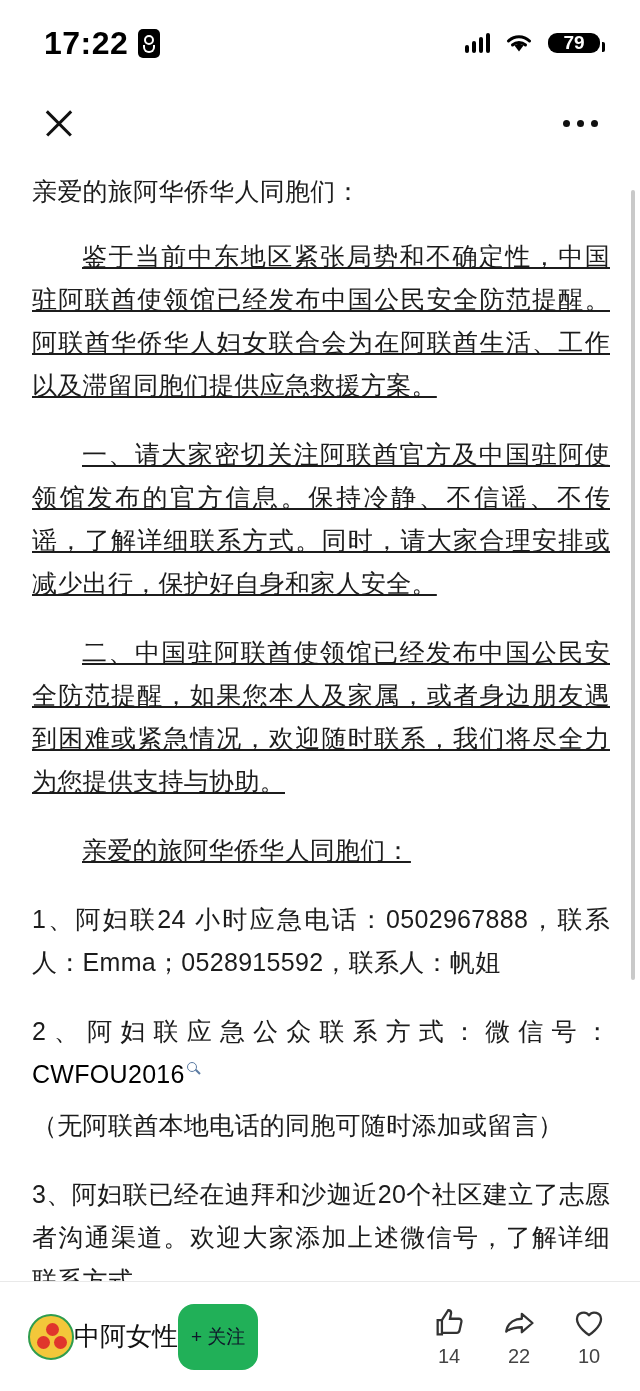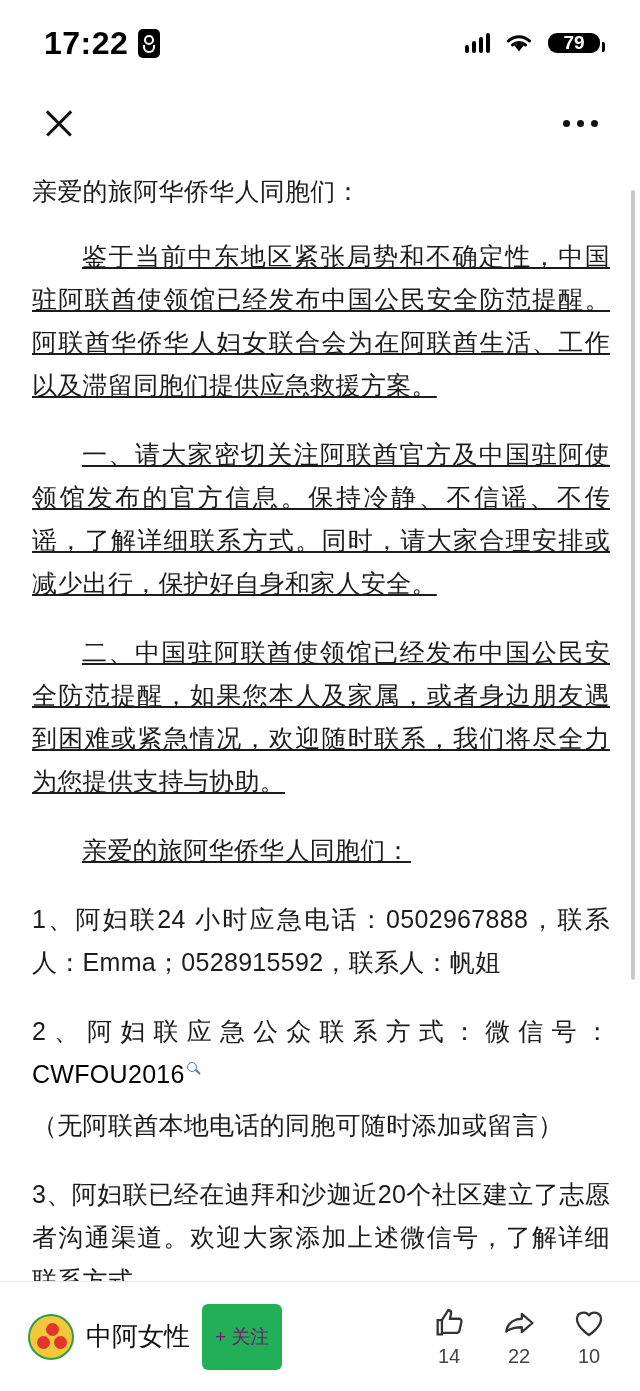--- a/index.html
+++ b/index.html
@@ -233,21 +233,21 @@
     display: flex;
     align-items: center;
     justify-content: space-between;
     padding: 0 34px 0 28px;
     box-sizing: border-box;
     background: #fff;
   }
   .account {
     display: flex;
     align-items: center;
-    gap: 12px;
+    gap: 0;
   }
   .avatar {
     width: 46px;
     height: 46px;
     border-radius: 50%;
     background: #f3c73a;
     border: 2px solid #2f9d4e;
     box-sizing: border-box;
     display: flex;
     align-items: center;
@@ -265,23 +265,23 @@
   .avatar .p1 { top: 7px;  left: 16px; }
   .avatar .p2 { top: 20px; left: 7px;  }
   .avatar .p3 { top: 20px; left: 24px; }
   .account-name {
     font-size: 26px;
     color: #111;
     font-weight: 500;
   }
   .follow-btn {
     background: #21b058;
-    color: #701a75;
+    color: #0f172a;
     font-size: 19px;
-    border-radius: 6px;
+    border-radius: 16px;
     padding: 20px 13px;
     cursor: pointer;
     white-space: nowrap;
   }
   .actions {
     display: flex;
     align-items: flex-start;
     gap: 36px;
   }
   .action {

